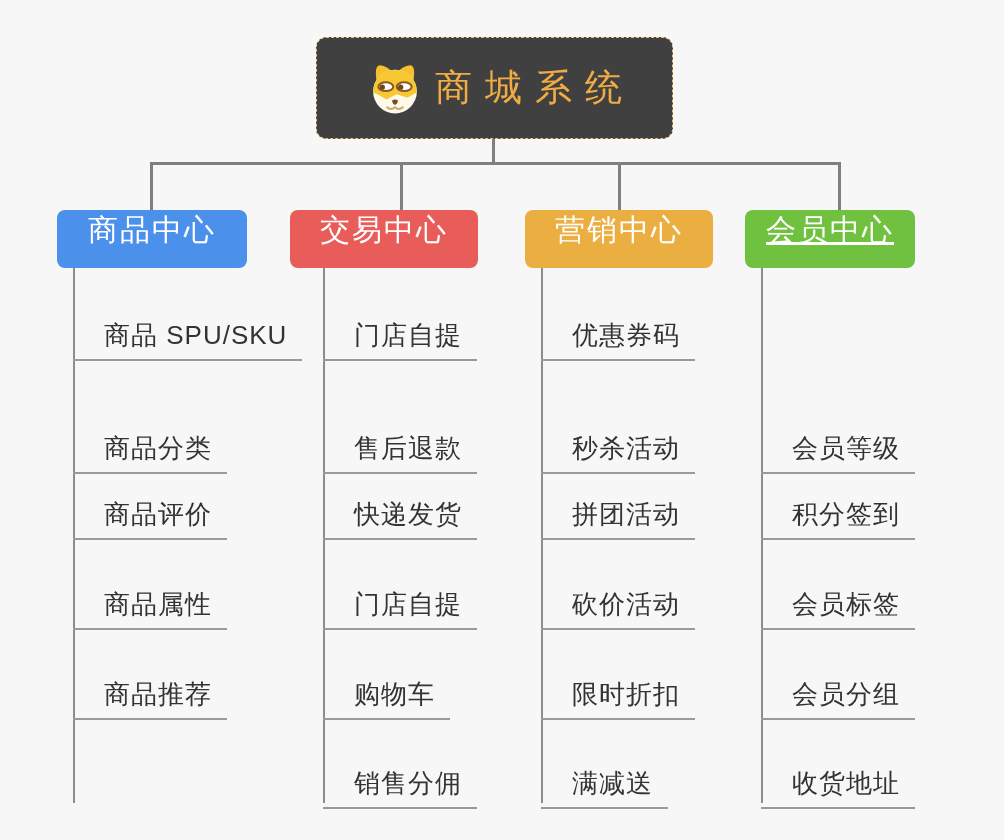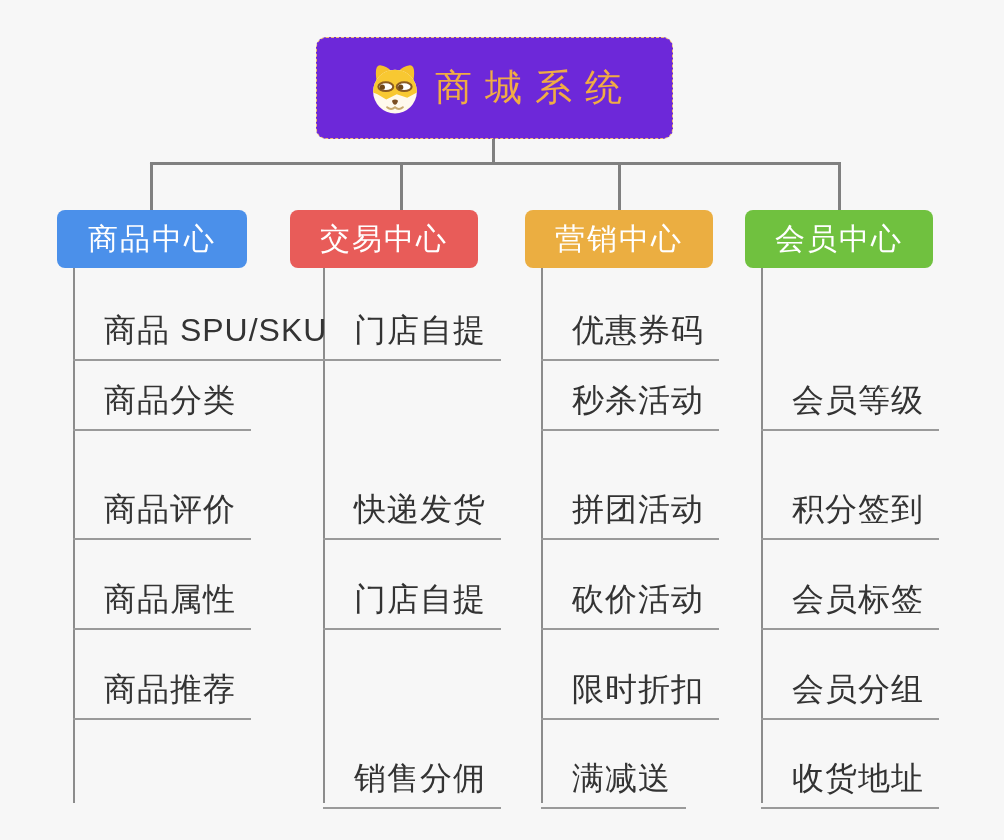--- a/index.html
+++ b/index.html
@@ -18,55 +18,55 @@
   .stem{left:492px;top:139px;width:3px;height:26px;}
   .bus{left:150px;top:162px;width:690px;height:3px;border-radius:2px;}
   .drop{top:162px;width:3px;height:49px;}
   .drop.d0{left:150px;}
   .drop.d1{left:400px;}
   .drop.d2{left:618px;}
   .drop.d3{left:838px;}
   
   .root-node{
     position:absolute;left:316px;top:37px;width:357px;height:102px;
-    background:#6d28d9;border:1px dashed #f2be74;border-radius:10px;
+    background:#404040;border:1px dashed #f2be74;border-radius:10px;
     display:flex;align-items:center;justify-content:center;gap:12px;
     box-sizing:border-box;
   }
   .root-title{
     color:#f0ac44;font-size:37px;font-weight:500;
     letter-spacing:13px;margin-right:-13px;white-space:nowrap;
   }
   
   .branch-node{
     position:absolute;top:210px;height:58px;border-radius:8px;
-    display:flex;align-items:center;justify-content:center;
+    display:flex;align-items:flex-start;justify-content:center;
     color:#ffffff;font-size:30px;letter-spacing:2px;white-space:nowrap;
   }
   .branch-node.n0{left:57px;width:190px;}
   .branch-node.n1{left:290px;width:188px;}
   .branch-node.n2{left:525px;width:188px;}
-  .branch-node.n3{left:745px;width:188px;}
+  .branch-node.n3{left:745px;width:170px;text-decoration:underline;}
   
   .spine{position:absolute;top:268px;height:535px;width:2px;background:#8c8c8c;}
   .spine.s0{left:73px;}
   .spine.s1{left:323px;}
   .spine.s2{left:541px;}
   .spine.s3{left:761px;}
   
   .leaf{
     position:absolute;height:44px;width:max-content;
     display:flex;align-items:flex-end;
     padding:0 15px 6px 31px;box-sizing:content-box;
     border-bottom:2px solid #9a9a9a;
-    color:#333333;font-size:32px;white-space:nowrap;
+    color:#333333;font-size:26px;white-space:nowrap;
     letter-spacing:1px;
   }
   .c0{left:73px;} .c1{left:323px;} .c2{left:541px;} .c3{left:761px;}
-  .r0{top:309px;} .r1{top:379px;text-align:center;} .r2{top:488px;} .r3{top:578px;} .r4{top:668px;} .r5{top:757px;}
+  .r0{top:309px;} .r1{top:422px;text-align:center;} .r2{top:488px;} .r3{top:578px;} .r4{top:668px;} .r5{top:757px;}
 </style>
 </head>
 <body>
 
 <div class="canvas">
 
   <div class="conn stem"></div>
   <div class="conn bus"></div>
   <div class="conn drop d0"></div>
   <div class="conn drop d1"></div>
@@ -109,22 +109,24 @@
   <div class="spine s2"></div>
   <div class="spine s3"></div>
 
   <div class="leaf c0 r0">商品 SPU/SKU</div>
   <div class="leaf c0 r1">商品分类</div>
   <div class="leaf c0 r2">商品评价</div>
   <div class="leaf c0 r3">商品属性</div>
   <div class="leaf c0 r4">商品推荐</div>
 
   <div class="leaf c1 r0">门店自提</div>
+  <div class="leaf c1 r1">售后退款</div>
   <div class="leaf c1 r2">快递发货</div>
   <div class="leaf c1 r3">门店自提</div>
+  <div class="leaf c1 r4">购物车</div>
   <div class="leaf c1 r5">销售分佣</div>
 
   <div class="leaf c2 r0">优惠券码</div>
   <div class="leaf c2 r1">秒杀活动</div>
   <div class="leaf c2 r2">拼团活动</div>
   <div class="leaf c2 r3">砍价活动</div>
   <div class="leaf c2 r4">限时折扣</div>
   <div class="leaf c2 r5">满减送</div>
 
   <div class="leaf c3 r1">会员等级</div>

